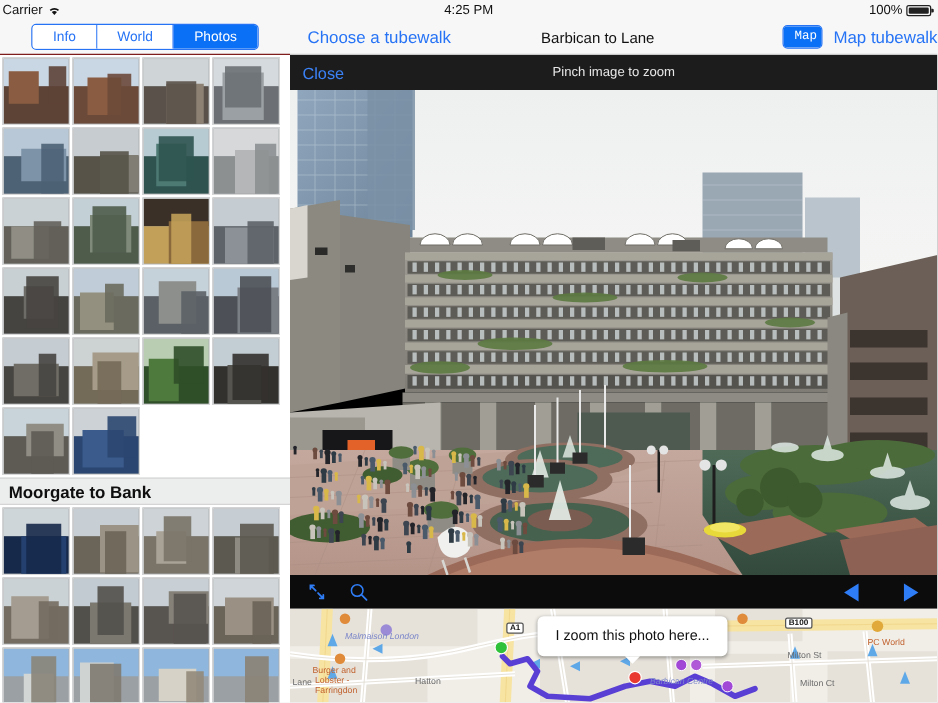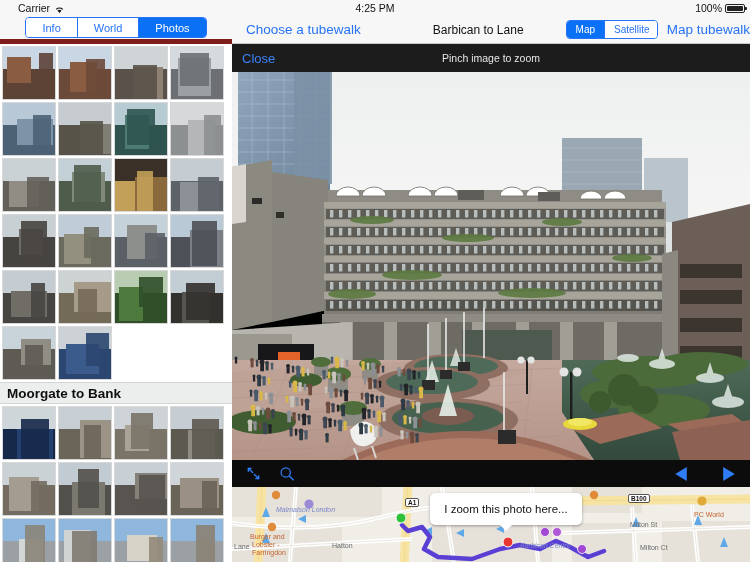--- a/index.html
+++ b/index.html
@@ -11,31 +11,31 @@
   }
   #app { position: relative; width: 750px; height: 562px; overflow: hidden; }
 
   
   .statusbar {
     position: absolute; top: 0; left: 0; width: 750px; height: 16px;
     background: #f7f7f7;
     display: flex; align-items: center;
     font-size: 10.5px; color: #111;
   }
-  .sb-left { display: flex; align-items: center; gap: 4px; padding-left: 18px; width: 180px; }
+  .sb-left { display: flex; align-items: center; gap: 4px; padding-left: 2px; width: 180px; }
   .sb-center { flex: 1; text-align: center; font-weight: 500; }
   .sb-right { display: flex; align-items: center; justify-content: flex-end; gap: 3px; padding-right: 5px; width: 180px; }
   .wifi { display: inline-block; width: 11px; height: 9px; }
   .batt { display: inline-block; width: 20px; height: 9px; border: 1px solid #222; border-radius: 2px; position: relative; }
   .batt::after { content: ""; position: absolute; right: -3px; top: 2.5px; width: 2px; height: 3px; background: #222; border-radius: 0 1px 1px 0; }
   .batt-fill { position: absolute; left: 1px; top: 1px; bottom: 1px; width: calc(100% - 2px); background: #222; border-radius: 1px; }
 
   
   .toolbar { position: absolute; top: 16px; height: 28px; background: #f7f7f7; display: flex; align-items: center; }
-  .toolbar-left { left: 0; width: 232px; justify-content: center; border-bottom: 5px solid #7f1d1d; }
+  .toolbar-left { left: 0; width: 232px; justify-content: center; border-bottom: 1px solid #7f1d1d; }
   .toolbar-right { left: 232px; width: 518px; justify-content: flex-start; border-bottom: 1px solid #c9c9c9; }
 
   
   .seg { display: flex; border: 1px solid #2673f5; border-radius: 4px; overflow: hidden; height: 21px; }
   .seg .segbtn {
     font-size: 11px; color: #2673f5; background: #fff;
     padding: 0 16px; display: flex; align-items: center; justify-content: center;
     border-right: 1px solid #2673f5; cursor: pointer; white-space: nowrap;
   }
   .seg .segbtn:last-child { border-right: none; }
@@ -149,21 +149,21 @@
     <div class="seg">
       <div class="segbtn">Info</div>
       <div class="segbtn">World</div>
       <div class="segbtn active">Photos</div>
     </div>
   </div>
 
   <div class="toolbar toolbar-right">
     <div class="tb-link" style="margin-left:14px;">Choose a tubewalk</div>
     <div class="tb-title" style="margin-left:72px;">Barbican to Lane</div>
-    <div class="seg seg-sm" style="margin-left:42px;">
+    <div class="seg seg-sm" style="margin-left:102px;font-family:Liberation Mono, monospace;">
       <div class="segbtn active">Map</div>
       <div class="segbtn">Satellite</div>
     </div>
     <div class="tb-link" style="margin-left:9px;">Map tubewalk</div>
   </div>
 
   <div class="left-panel">
 
     <div class="thumb-grid" id="grid1">
         <div class="thumb">

